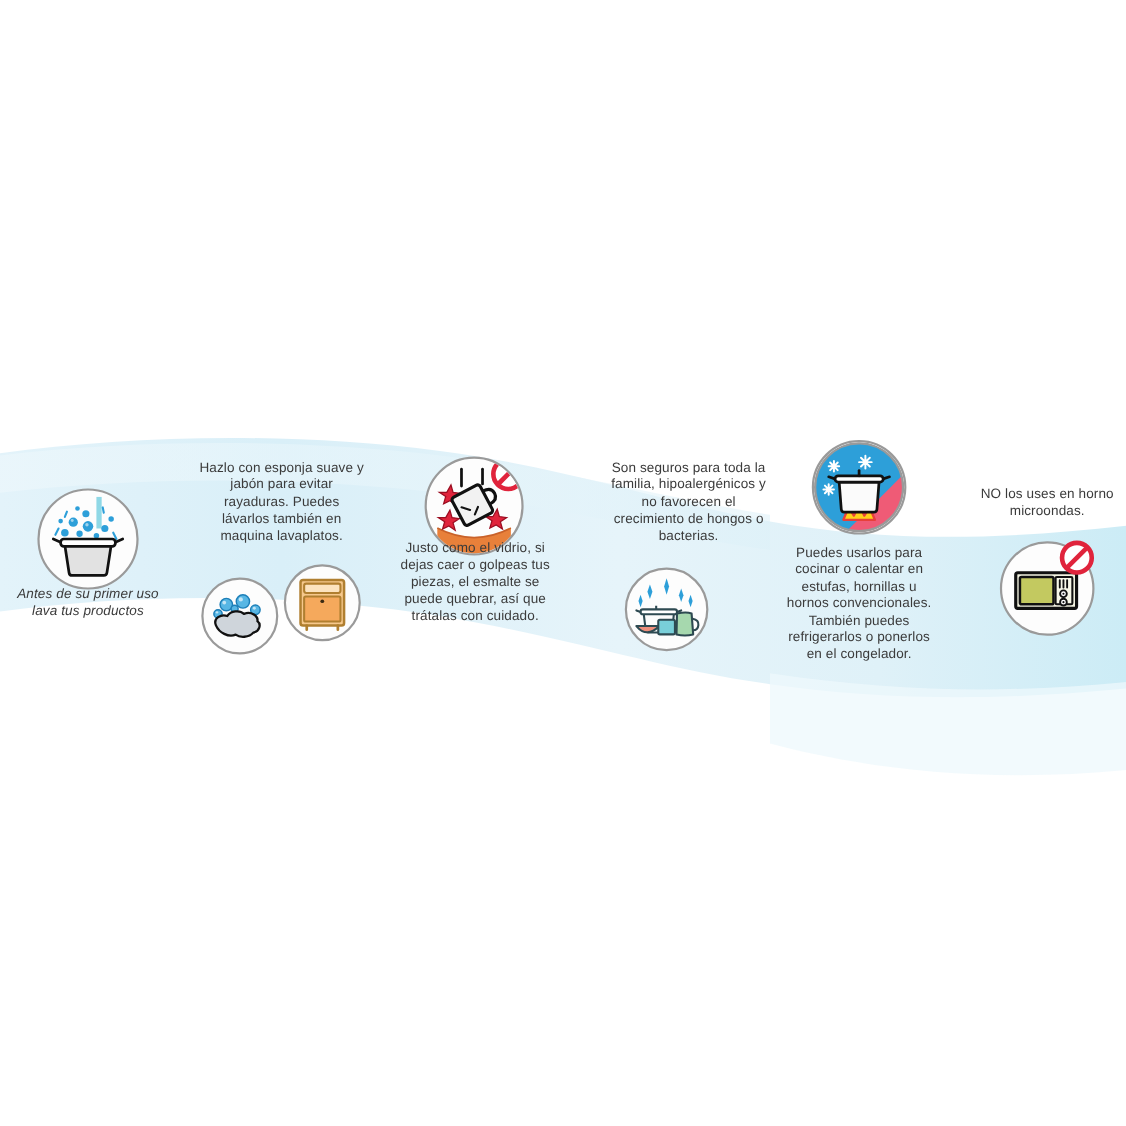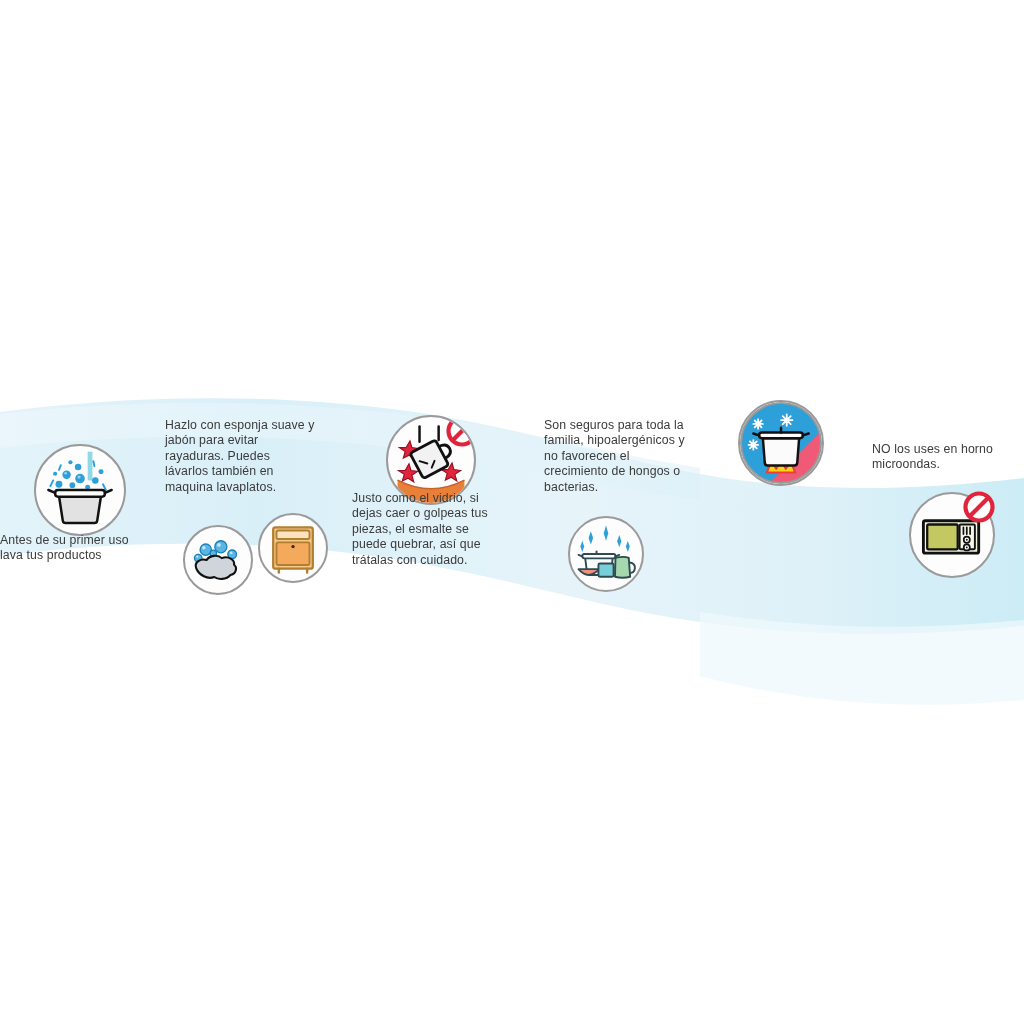--- a/index.html
+++ b/index.html
@@ -12,34 +12,35 @@
 
   
   #wave-layer{position:absolute;inset:0;width:1024px;height:1024px;pointer-events:none;}
 
   
   .caption{
     position:absolute;
     color:#3b3b3b;
     font-size:12.3px;
     line-height:15.4px;
+    text-align:center;
     letter-spacing:.1px;
     white-space:pre-line;
   }
 
   
   .bubble{position:absolute;border-radius:50%;background:#fdfdfd;
           border:2.2px solid #9a9a9a;box-sizing:border-box;overflow:visible;}
   .bubble svg{position:absolute;left:0;top:0;width:100%;height:100%;overflow:visible;}
   .bubble.clip{overflow:hidden;}
   .nosign{position:absolute;}
 
   
   #step1-icon{left:34px;top:444px;width:92px;height:92px;}
-  #step1-text{left:0px;top:533px;width:160px;}
+  #step1-text{left:0px;top:533px;width:160px;font-style:italic;}
 
   #step2-text{left:165px;top:418px;width:182px;}
   #step2-icon-sponge{left:183px;top:525px;width:70px;height:70px;}
   #step2-icon-dishwasher{left:258px;top:513px;width:70px;height:70px;}
 
   #step3-icon{left:386px;top:415px;width:90px;height:90px;}
   #step3-text{left:352px;top:491px;width:160px;}
 
   #step4-text{left:544px;top:418px;width:164px;}
   #step4-icon{left:568px;top:516px;width:76px;height:76px;}
@@ -261,20 +262,27 @@
         <path d="M28,74 l5,-12 l5,8 l5,-10 l5,10 l5,-8 l5,12 Z" fill="#ffd21a" stroke="#e8403a" stroke-width="2.2" stroke-linejoin="round"></path>
 
         <path d="M24,38 L26,64 a3,3 0 0 0 3,2.6 L57,66.6 a3,3 0 0 0 3,-2.6 L62,38 Z" fill="#fbfbfb" stroke="#111" stroke-width="2.6" stroke-linejoin="round"></path>
         <rect x="20" y="32" width="46" height="6" rx="3" fill="#fff" stroke="#111" stroke-width="2.6"></rect>
         <path d="M43,27 l0,5" stroke="#111" stroke-width="2.6" stroke-linecap="round"></path>
         <path d="M20,35 l-6,-2 M66,35 l6,-2" stroke="#111" stroke-width="2.6" stroke-linecap="round"></path>
       </g>
       <circle cx="43" cy="43" r="42" fill="none" stroke="#9a9a9a" stroke-width="2.4"></circle>
     </svg>
   </div>
+  <div class="caption" id="step5-text">Puedes usarlos para
+cocinar o calentar en
+estufas, hornillas u
+hornos convencionales.
+También puedes
+refrigerarlos o ponerlos
+en el congelador.</div>
 
   <div class="caption" id="step6-text">NO los uses en horno
 microondas.</div>
 
   <div class="bubble" id="step6-icon">
     <svg viewBox="0 0 86 86">
       <rect x="13" y="28" width="58" height="34" rx="2" fill="#f2f2e0" stroke="#111" stroke-width="3"></rect>
       <rect x="17" y="32" width="32" height="26" rx="1.5" fill="#c3c960" stroke="#111" stroke-width="2.4"></rect>
       <rect x="51" y="32" width="16" height="26" rx="1.2" fill="#f7f7e8" stroke="#111" stroke-width="2"></rect>
       <g stroke="#111" stroke-width="1.8" stroke-linecap="round">

